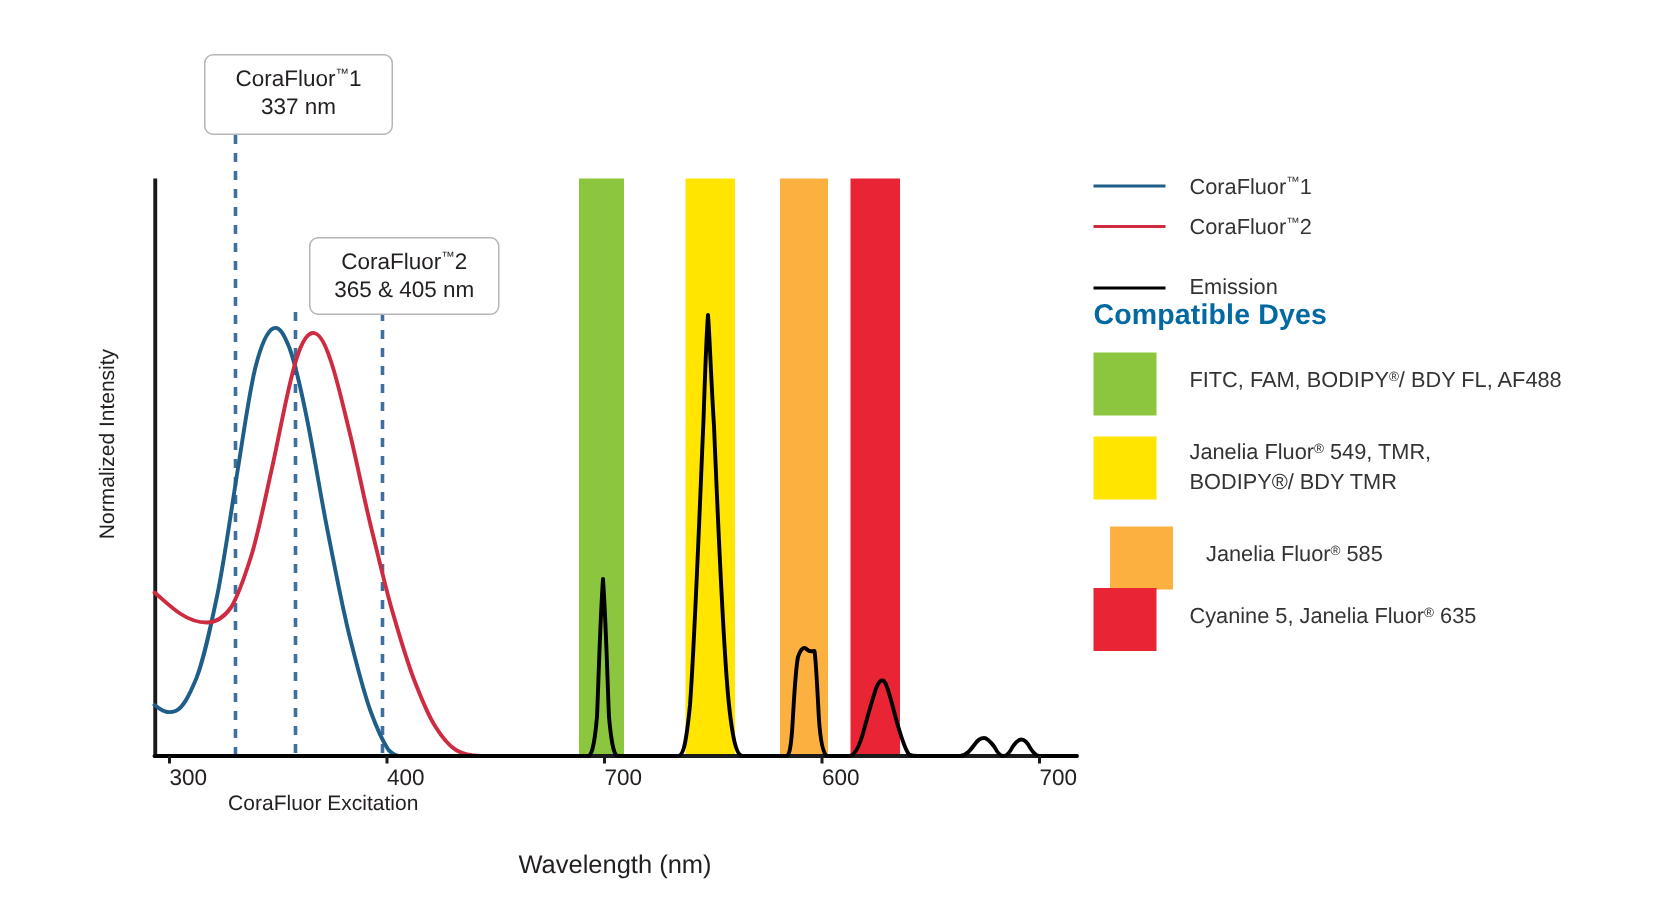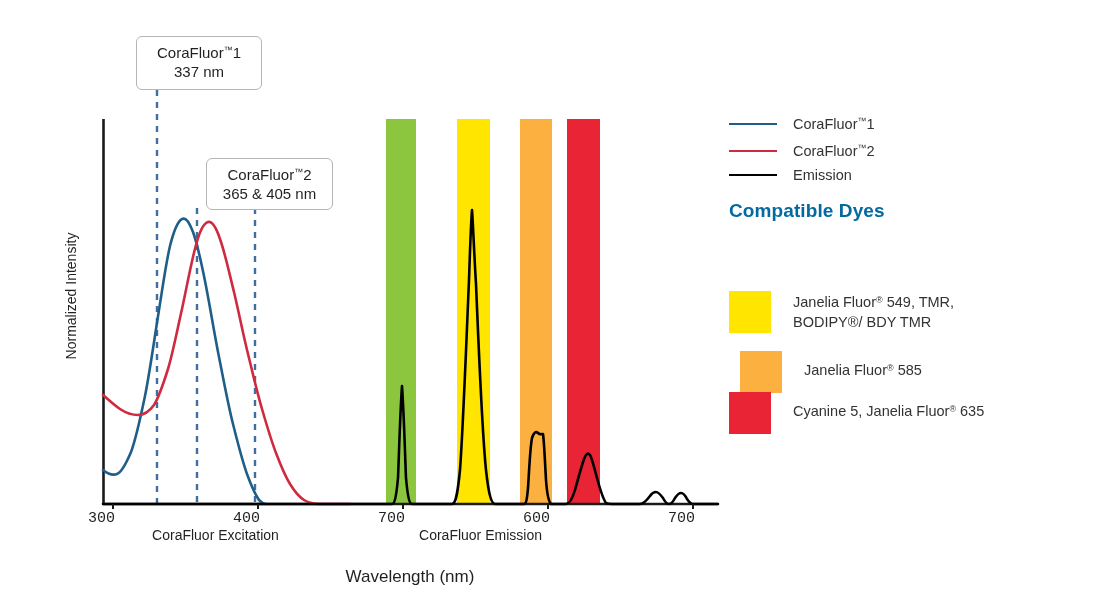--- a/index.html
+++ b/index.html
@@ -81,23 +81,22 @@
     left: 393px;
     top: 527px;
     width: 175px;
     text-align: center;
     font-size: 14px;
   }
   .tick-label {
     position: absolute;
     font-size: 15px;
     color: #231f20;
-    text-align: left;
+    text-align: right;
     width: 50px;
-    font-family: Liberation Mono, monospace;
   }
 
   
   #right-panel {
     position: absolute;
     left: 729px;
     top: 104px;
     width: 375px;
     height: 340px;
   }
@@ -278,47 +277,50 @@
   </div>
 
   <div class="callout" id="callout-2">
     <span class="l1"><span>CoraFluor</span><sup>™</sup><span>2</span></span>
     <span class="l2">365 &amp; 405 nm</span>
   </div>
 
   <div class="axis-text" id="ylabel">Normalized Intensity</div>
   <div class="axis-text" id="xlabel">Wavelength (nm)</div>
   <div class="axis-text" id="sub-exc">CoraFluor Excitation</div>
-  <div class="axis-text" id="sub-emi">CoraFluor Emission</div>
 
   <div class="tick-label" style="left:88px;  top:510px;">300</div>
   <div class="tick-label" style="left:233px; top:510px;">400</div>
   <div class="tick-label" style="left:378px; top:510px;">700</div>
   <div class="tick-label" style="left:523px; top:510px;">600</div>
   <div class="tick-label" style="left:668px; top:510px;">700</div>
 
   <div id="right-panel">
 
     <div class="legend-row" style="top:10px;">
       <span class="legend-swatch-line" style="border-top-color:#1F5E88;"></span>
       <span class="legend-label"><span>CoraFluor</span><sup>™</sup><span>1</span></span>
     </div>
 
     <div class="legend-row" style="top:37px;">
       <span class="legend-swatch-line" style="border-top-color:#CE2A40;"></span>
       <span class="legend-label"><span>CoraFluor</span><sup>™</sup><span>2</span></span>
     </div>
 
-    <div class="legend-row" style="top:61px;">
+    <div class="legend-row" style="top:78px;">
       <span class="legend-swatch-line" style="border-top-color:#000000;"></span>
       <span class="legend-label"><span>Emission</span></span>
     </div>
 
     <div id="dyes-title">Compatible Dyes</div>
 
+    <div class="dye-row" style="top:131px;">
+      <span class="dye-swatch" style="background:#8CC63E;"></span>
+      <span class="dye-label"><span>FITC, FAM, BODIPY</span><sup>®</sup><span>/ BDY FL, AF488</span></span>
+    </div>
 
     <div class="dye-row" style="top:187px;align-items:center;">
       <span class="dye-swatch" style="background:#FFE500;"></span>
       <span class="dye-label" style="padding-top:2px;"><span>Janelia Fluor</span><sup>®</sup><span> 549, TMR,
 BODIPY®/ BDY TMR</span></span>
     </div>
 
     <div class="dye-row" style="top:247px;margin-left:11px;">
       <span class="dye-swatch" style="background:#FBB040;"></span>
       <span class="dye-label"><span>Janelia Fluor</span><sup>®</sup><span> 585</span></span>

